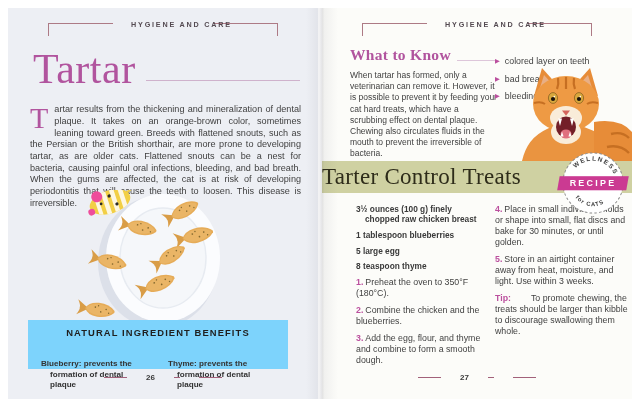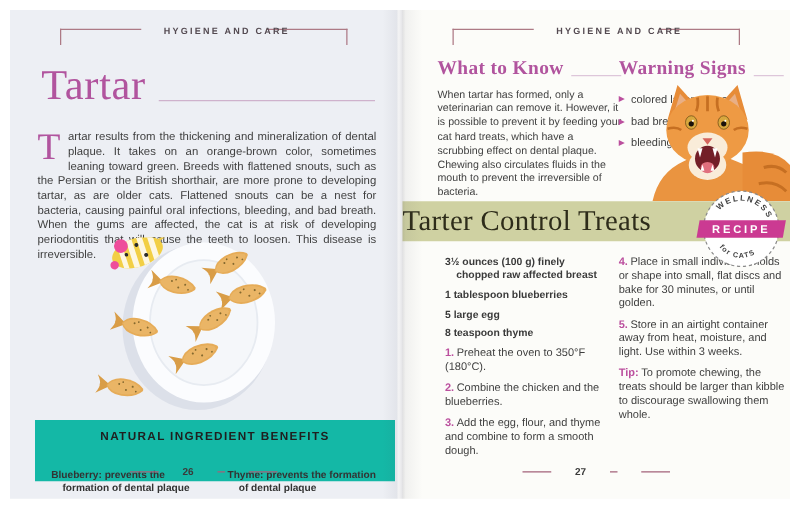--- a/index.html
+++ b/index.html
@@ -17,29 +17,29 @@
 
   
   .page-header{position:absolute;top:12px;left:0;right:0;text-align:center;
     font-size:7.2px;font-weight:bold;letter-spacing:1.8px;color:#544a51;padding-left:37px;}
   .bracket{position:absolute;top:15px;width:64px;height:12px;border-top:1px solid #ad7a85;}
   .bracket-l{left:40px;border-left:1px solid #ad7a85;}
   .bracket-r{right:40px;border-right:1px solid #ad7a85;}
 
   
   .title-row{position:absolute;top:42px;left:25px;right:18px;display:flex;align-items:flex-end;}
-  .page-title{margin:0;font-family:"Liberation Serif",serif;font-weight:400;font-size:34px;
+  .page-title{margin:0;font-family:"Liberation Serif",serif;font-weight:400;font-size:42px;
     line-height:38px;color:#b1549e;letter-spacing:.5px;}
   .title-rule{flex:1;border-bottom:1px solid #cfb2cc;margin:0 0 7px 10px;}
   .lead{position:absolute;top:87px;left:22px;right:17px;font-size:9.1px;line-height:11.7px;
     color:#3f3f3f;text-align:justify;}
   .dropcap{float:left;font-family:"Liberation Serif",serif;font-size:30px;line-height:23px;
     color:#b1549e;margin:2px 6px 0 0;}
   .photo-svg{position:absolute;left:42px;top:182px;z-index:1;}
-  .benefits-box{position:absolute;left:20px;top:328px;width:288px;height:49px;background:#14b8a6;z-index:2;}
+  .benefits-box{position:absolute;left:20px;top:312px;width:260px;height:49px;background:#7dd3fc;z-index:2;}
   .benefits-title{text-align:center;font-size:9.4px;font-weight:bold;letter-spacing:1.1px;
     color:#1f1f1f;margin-top:7px;}
   .benefits-cols{display:flex;margin-top:21px;padding:0 13px;gap:20px;}
   .benefit{flex:1;font-size:8.1px;font-weight:bold;color:#333;line-height:10.6px;
     padding-left:9px;text-indent:-9px;}
   .folio{position:absolute;bottom:17px;left:0;right:0;display:flex;align-items:center;
     justify-content:center;gap:19px;font-size:8px;font-weight:bold;color:#3a3a3a;z-index:3;}
   .folio .dash{width:23px;border-top:1px solid #a2617a;}
   .folio .dash-s{width:6px;border-top:1px solid #a2617a;}
 
@@ -61,21 +61,21 @@
   .banner-title{font-family:"Liberation Serif",serif;font-size:23px;color:#2e2c1a;
     letter-spacing:.3px;white-space:nowrap;}
   .badge{position:absolute;left:237px;top:141px;width:68px;height:68px;transform:rotate(10deg);z-index:4;}
 
   .rec-left{position:absolute;top:196px;left:34px;width:132px;}
   .rec-right{position:absolute;top:196px;left:173px;width:137px;}
   .ing{font-size:8.3px;font-weight:bold;color:#3a3a3a;line-height:10.2px;margin:0 0 5.5px;
     padding-left:9px;text-indent:-9px;}
   .step{font-size:8.8px;line-height:11px;color:#3f3f3f;margin:0 0 6px;}
   .num{color:#bb4f9e;font-weight:bold;margin-right:2px;}
-  .tip-label{color:#bb4f9e;font-weight:bold;margin-right:2px;}
+  .tip-label{color:#bb4f9e;font-weight:bold;margin-right:20px;}
 </style>
 </head>
 <body>
 
 <div class="page page-left">
   <div class="bracket bracket-l"></div>
   <div class="bracket bracket-r"></div>
   <div class="page-header">HYGIENE AND CARE</div>
 
   <div class="title-row">
@@ -191,24 +191,20 @@
 
   <div class="col-know">
     <div class="sec-title-row">
       <h2 class="sec-title">What to Know</h2>
       <div class="sec-rule"></div>
     </div>
     <p>When tartar has formed, only a veterinarian can remove it. However, it is possible to prevent it by feeding your cat hard treats, which have a scrubbing effect on dental plaque. Chewing also circulates fluids in the mouth to prevent the irreversible of bacteria.</p>
   </div>
 
   <div class="col-warn">
-    <div class="sec-title-row">
-      <h2 class="sec-title">Warning Signs</h2>
-      <div class="sec-rule"></div>
-    </div>
     <div class="warn-list">
       <div class="warn-item">
         <span class="warn-marker">▶</span>
         <span>colored layer on teeth</span>
       </div>
       <div class="warn-item">
         <span class="warn-marker">▶</span>
         <span>bad breath</span>
       </div>
       <div class="warn-item">
@@ -234,21 +230,21 @@
     <text font-size="6" font-weight="bold" fill="#3f3f3f" letter-spacing="1" font-family="Liberation Sans, sans-serif">
       <textPath href="#arcBot" startOffset="50%" text-anchor="middle">for CATS</textPath>
     </text>
     <g transform="rotate(-10 35 35)">
       <rect x="-3" y="28" width="76" height="14.5" fill="#cb3a92"></rect>
       <text x="35" y="38.6" font-size="9.2" font-weight="bold" fill="#ffffff" letter-spacing="2.3" text-anchor="middle" font-family="Liberation Sans, sans-serif">RECIPE</text>
     </g>
   </svg>
 
   <div class="rec-left">
-    <p class="ing">3½ ounces (100 g) finely chopped raw affected breast</p>
+    <p class="ing">3½ ounces (100 g) finely chopped raw chicken breast</p>
     <p class="ing">1 tablespoon blueberries</p>
     <p class="ing">5 large egg</p>
     <p class="ing">8 teaspoon thyme</p>
     <p class="step"><span class="num">1.</span><span>Preheat the oven to 350°F (180°C).</span></p>
     <p class="step"><span class="num">2.</span><span>Combine the chicken and the blueberries.</span></p>
     <p class="step"><span class="num">3.</span><span>Add the egg, flour, and thyme and combine to form a smooth dough.</span></p>
   </div>
 
   <div class="rec-right">
     <p class="step"><span class="num">4.</span><span>Place in small individual molds or shape into small, flat discs and bake for 30 minutes, or until golden.</span></p>

